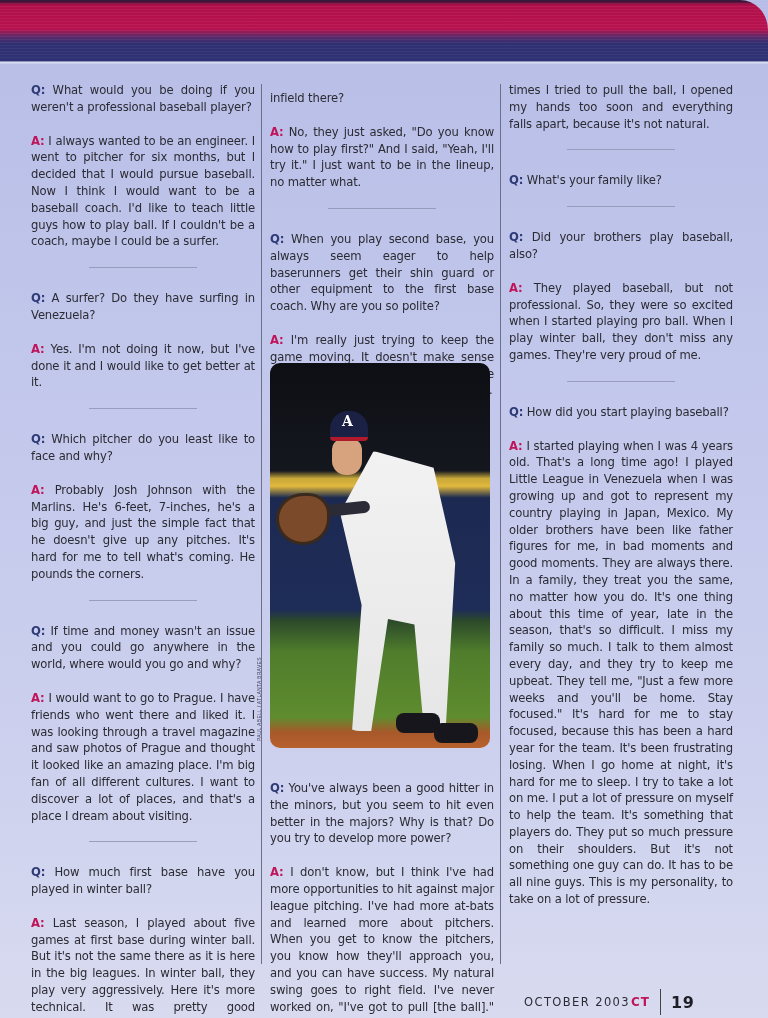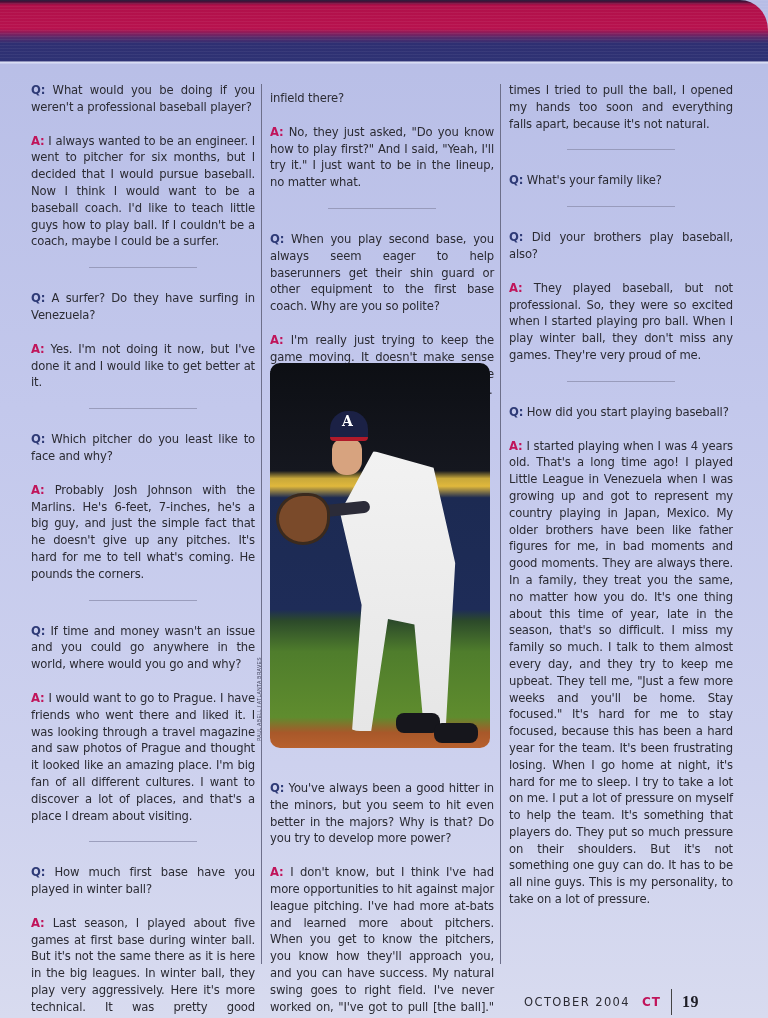--- a/index.html
+++ b/index.html
@@ -57,23 +57,23 @@
   .credit {
     position:absolute; left:256px; top:741px; transform-origin:left top; transform:rotate(-90deg);
     font-size:5px; letter-spacing:0.3px; color:#3b3d55; white-space:nowrap;
     font-family:"Liberation Sans", sans-serif;
   }
   .footer {
     position:absolute; top:990px; left:524px; height:24px; display:flex; align-items:center;
     font-family:"DejaVu Sans", sans-serif;
   }
   .footer-month { font-size:11.5px; letter-spacing:1.4px; color:#2b2b33; }
-  .footer-mag { font-size:12px; font-weight:bold; color:#c0145a; margin-left:12px; letter-spacing:1px; }
+  .footer-mag { font-size:12px; font-weight:bold; color:#c0145a; margin-left:1px; letter-spacing:1px; }
   .footer-div { width:1px; height:26px; background:#444; margin:0 10px 0 10px; }
-  .footer-page { font-size:16px; font-weight:bold; color:#1e1e26; letter-spacing:0.5px;font-family:Liberation Serif, serif; }
+  .footer-page { font-size:16px; font-weight:bold; color:#1e1e26; letter-spacing:0.5px; }
 </style>
 </head>
 <body>
 
 <div class="banner">
   <div class="banner-stripes"></div>
 </div>
 
 <div class="col col1 qa">
   <p class="q"><span class="label-q">Q:</span> <span>What would you be doing if you weren't a professional baseball player?</span></p>
@@ -129,17 +129,17 @@
   <div class="sep"></div>
   <p class="q"><span class="label-q">Q:</span> <span>Did your brothers play baseball, also?</span></p>
   <p class="a"><span class="label-a">A:</span> <span>They played baseball, but not professional. So, they were so excited when I started playing pro ball. When I play winter ball, they don't miss any games. They're very proud of me.</span></p>
   <div class="sep"></div>
   <p class="q"><span class="label-q">Q:</span> <span>How did you start playing baseball?</span></p>
   <p class="a"><span class="label-a">A:</span> <span>I started playing when I was 4 years old. That's a long time ago! I played Little League in Venezuela when I was growing up and got to represent my country playing in Japan, Mexico. My older brothers have been like father figures for me, in bad moments and good moments. They are always there. In a family, they treat you the same, no matter how you do. It's one thing about this time of year, late in the season, that's so difficult. I miss my family so much. I talk to them almost every day, and they try to keep me upbeat. They tell me, "Just a few more weeks and you'll be home. Stay focused." It's hard for me to stay focused, because this has been a hard year for the team. It's been frustrating losing. When I go home at night, it's hard for me to sleep. I try to take a lot on me. I put a lot of pressure on myself to help the team. It's something that players do. They put so much pressure on their shoulders. But it's not something one guy can do. It has to be all nine guys. This is my personality, to take on a lot of pressure.</span></p>
 
 </div>
 
 <div class="footer">
-  <span class="footer-month">OCTOBER 2004</span>
+  <span class="footer-month">OCTOBER 2003</span>
   <span class="footer-mag">CT</span>
   <span class="footer-div"></span>
   <span class="footer-page">19</span>
 </div>
 
 </body></html>

